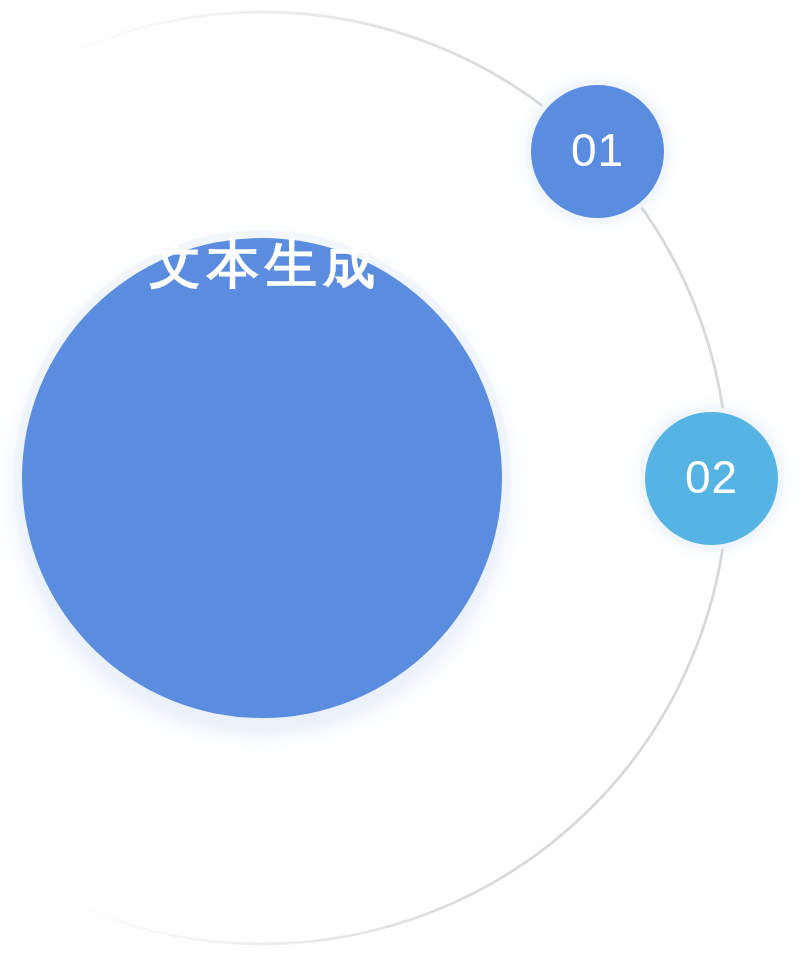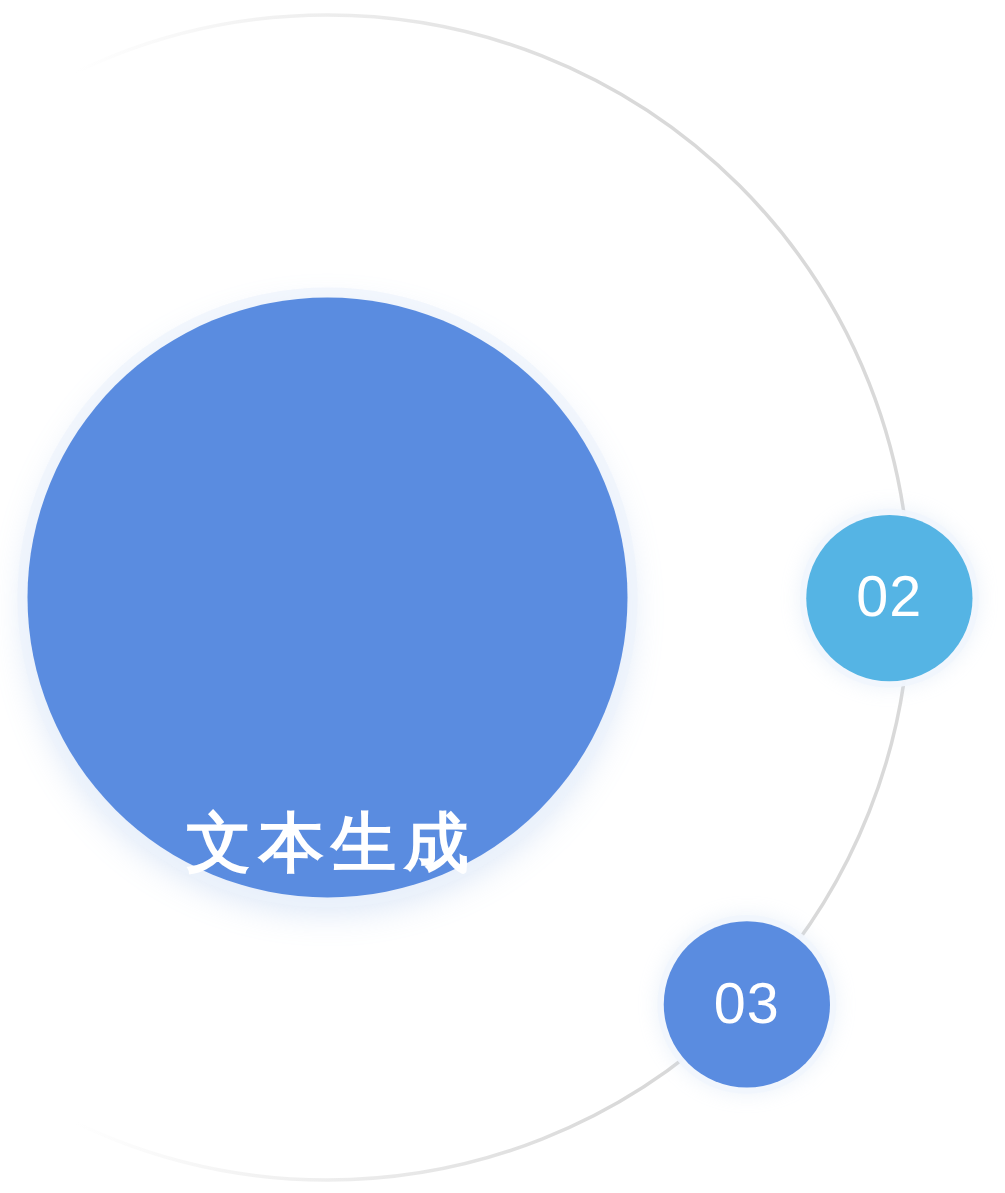--- a/index.html
+++ b/index.html
@@ -33,21 +33,21 @@
     position: absolute;
     left: 22px;
     top: 238px;
     width: 480px;
     height: 480px;
     border-radius: 50%;
     background: var(--primary, #5a8ce0);
     box-shadow: 0 0 0 8px rgba(236, 243, 252, 0.65),
                 0 10px 26px 2px rgba(140, 175, 230, 0.30);
     display: flex;
-    align-items: flex-end;
+    align-items: flex-start;
     justify-content: center;
   }
   .main-label {
     color: var(--label-text, #ffffff);
     font-size: 52px;
     font-weight: 700;
     letter-spacing: 6px;
     margin-right: -6px;
     transform: translateY(-8px);
     white-space: nowrap;
@@ -91,22 +91,22 @@
         <stop class="arc-stop" offset="1" stop-opacity="1"></stop>
       </linearGradient>
     </defs>
     <circle cx="262" cy="478" r="466" fill="none" stroke="url(#arcFade)" stroke-width="2.8"></circle>
   </svg>
 
   <div class="main-circle">
     <div class="main-label">文本生成</div>
   </div>
 
+  <div class="step-circle step-pos-1" data-variant="primary">
+    <span class="step-label">01</span>
+  </div>
 
   <div class="step-circle step-pos-2" data-variant="accent">
     <span class="step-label">02</span>
   </div>
 
-  <div class="step-circle step-pos-3" data-variant="primary">
-    <span class="step-label">03</span>
-  </div>
 
 </div>
 
 </body></html>

